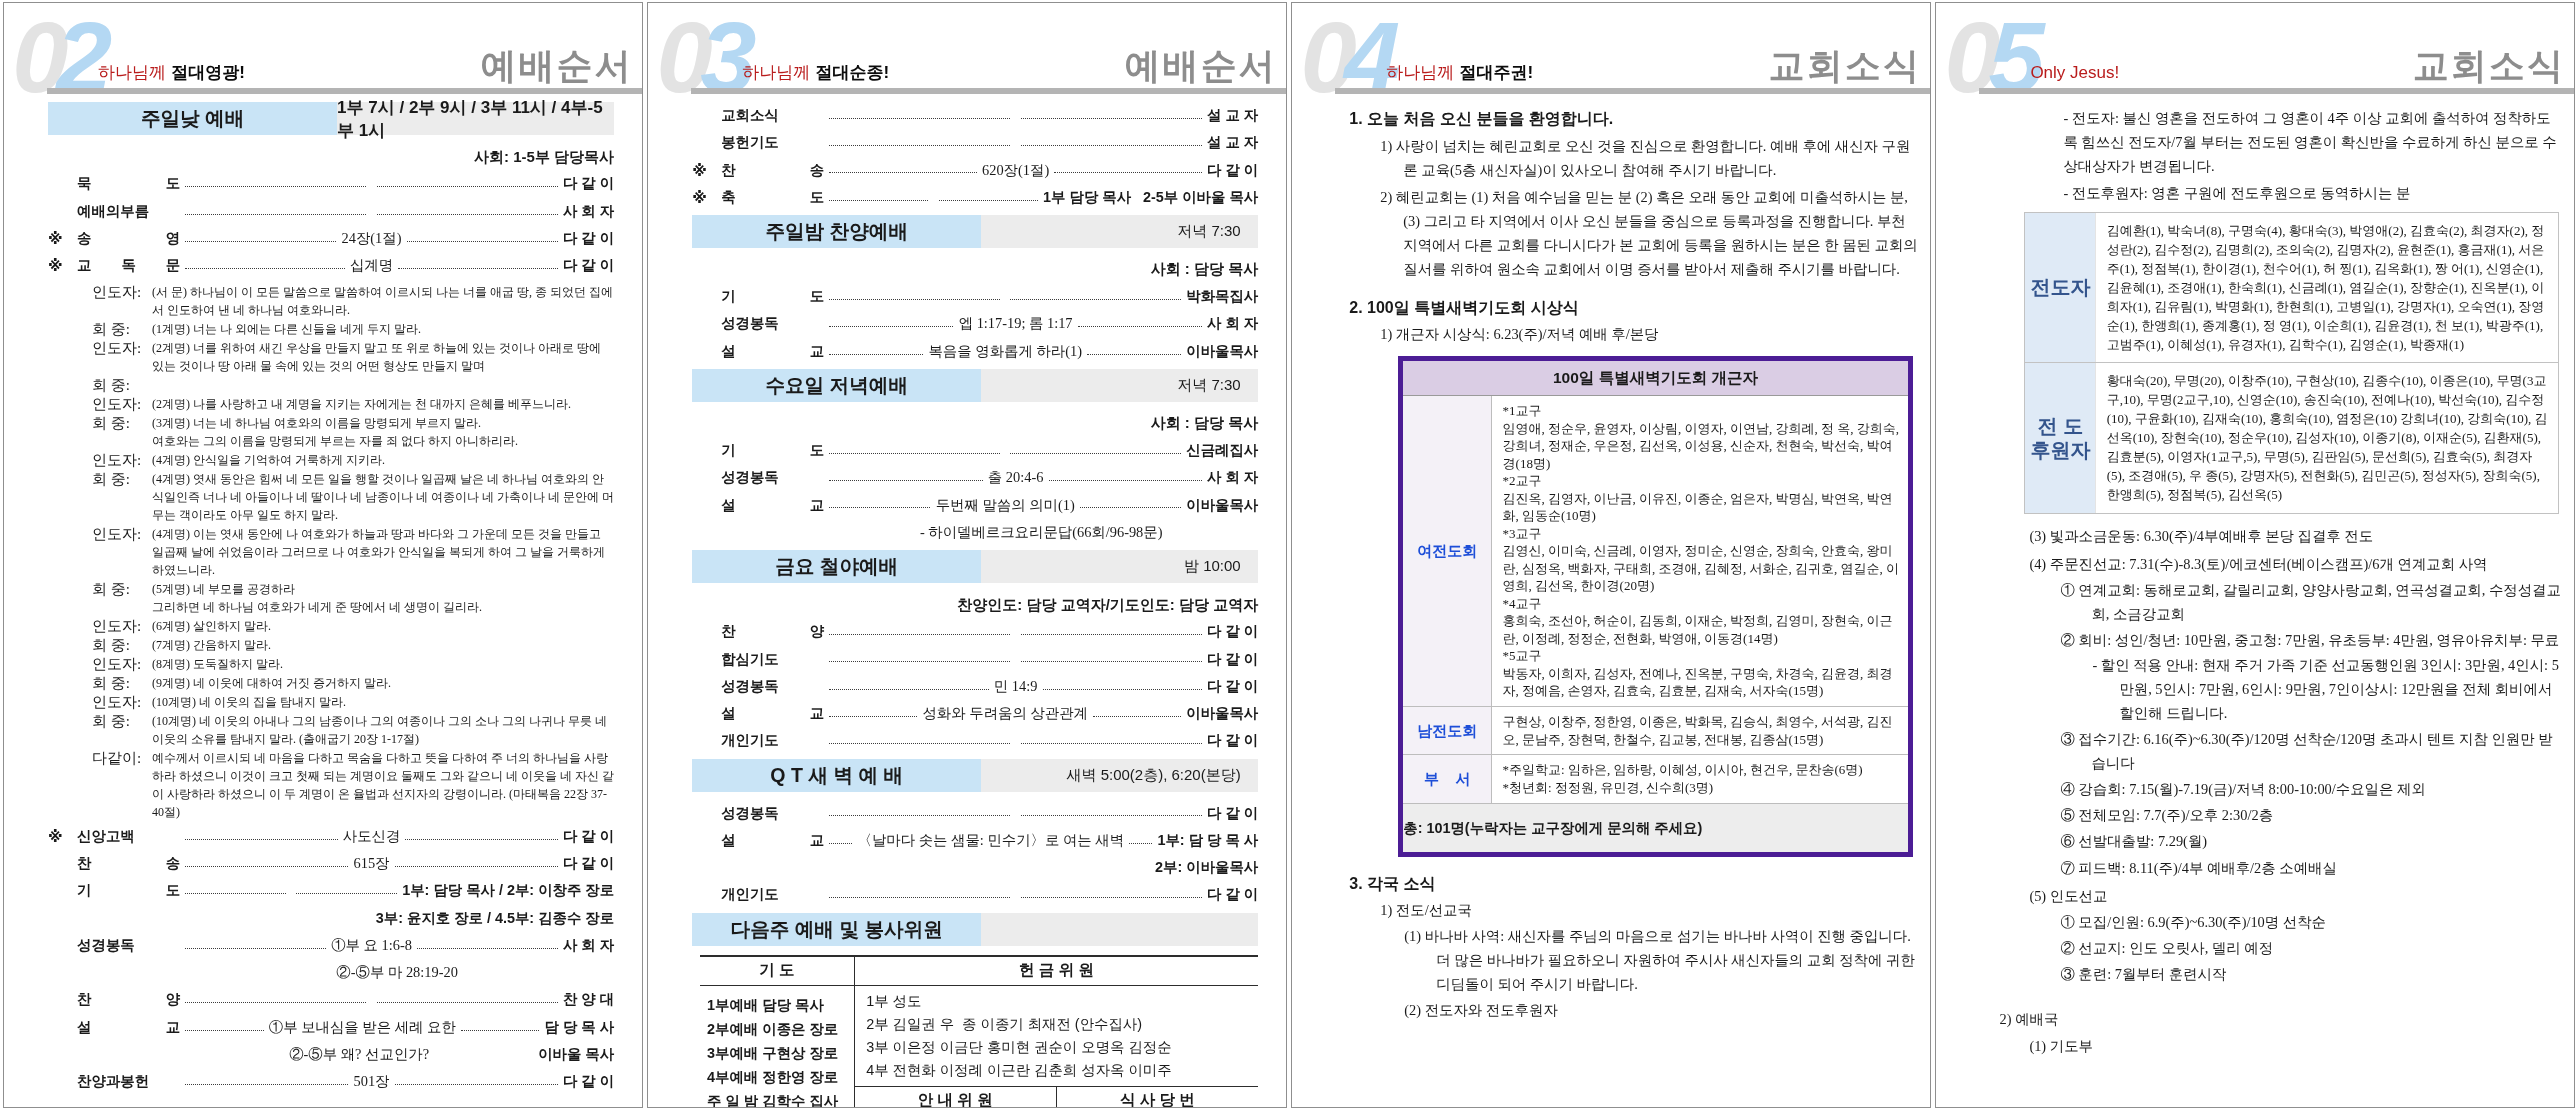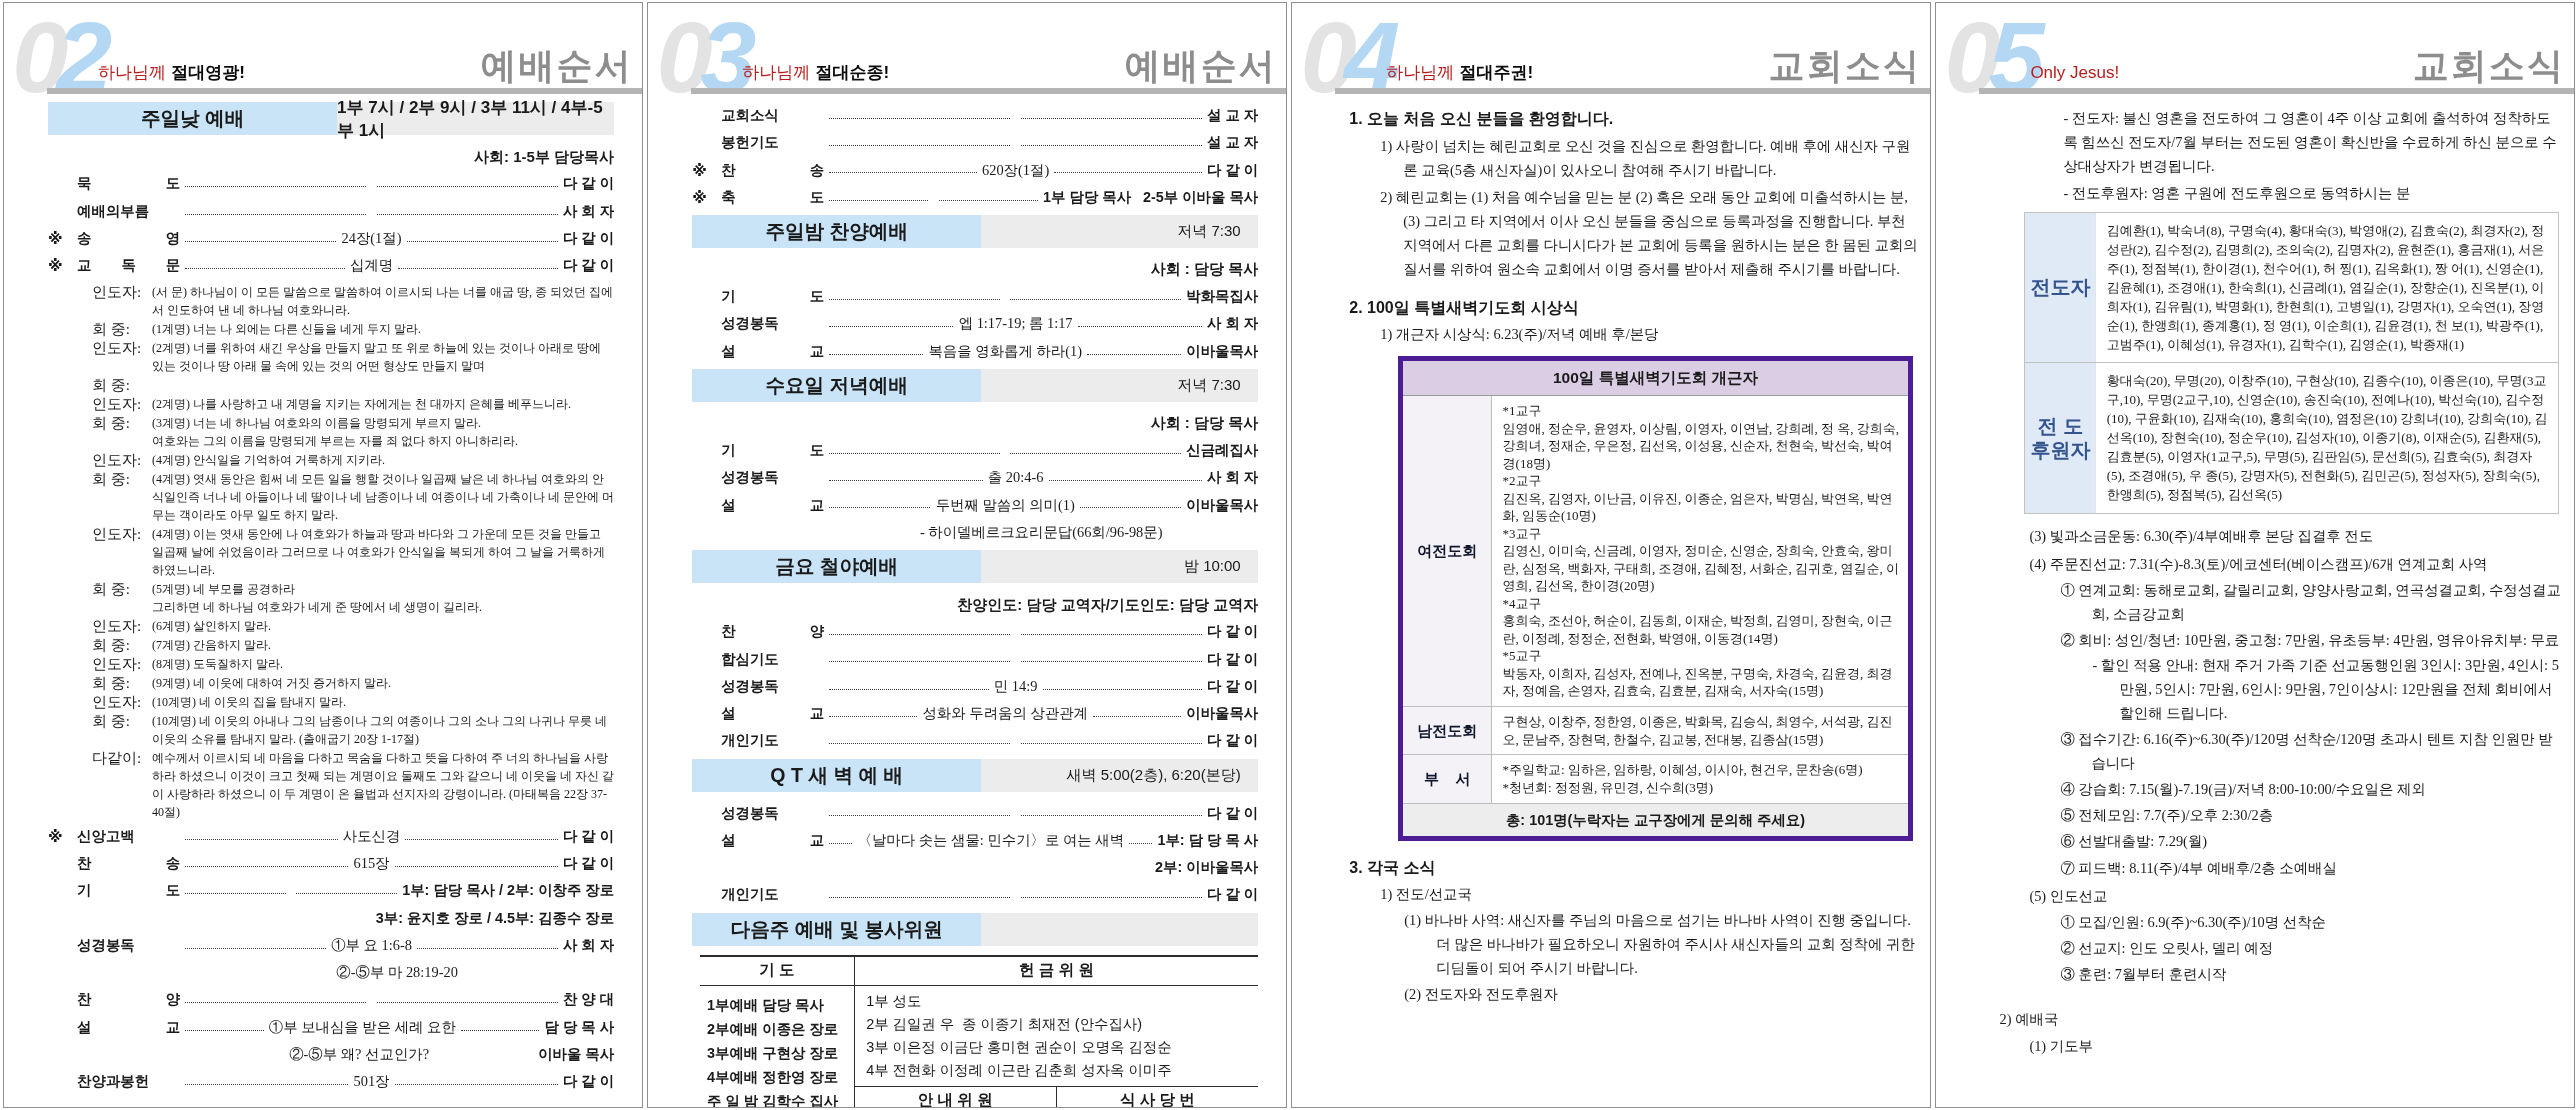--- a/index.html
+++ b/index.html
@@ -77,23 +77,23 @@
   .p5-intro{padding-left:70px;margin-top:2.1px;}
   .lv-a{padding-left:36px;text-indent:-36px;margin-top:4.1px;margin-left:36px;}
   .lv-b{padding-left:98px;text-indent:-31px;margin-top:2.1px;}
   .lv-c{padding-left:126px;text-indent:-27px;margin-top:1px;}
   .lv-top{padding-left:6.2px;margin-top:20.6px;}
   .lv-a2{padding-left:36px;margin-top:3.1px;}
   
   .att{margin:9.3px 5.2px 4.1px 49px;border:5px solid #4c1d95;font-family:var(--serif);}
   .att-title{background:#dacde4;border-bottom:1px solid #9a9a9a;text-align:center;font-family:var(--sans);font-weight:700;font-size:15.5px;padding:5.2px 0;}
   .att-row{display:grid;grid-template-columns:89px 1fr;border-bottom:1px solid #bdbdbd;}
-  .att-label{background:#f4f1f7;color:#0f172a;font-family:var(--sans);font-weight:700;font-size:15px;display:flex;align-items:center;justify-content:center;border-right:1px solid #bdbdbd;white-space:pre-wrap;}
+  .att-label{background:#f4f1f7;color:#1d4ed8;font-family:var(--sans);font-weight:700;font-size:15px;display:flex;align-items:center;justify-content:center;border-right:1px solid #bdbdbd;white-space:pre-wrap;}
   .att-text{padding:6.2px 8.2px 6.2px 10.3px;font-size:13px;line-height:17.5px;white-space:pre-line;}
-  .att-total{background:#ededed;text-align:center;font-family:var(--sans);font-weight:700;font-size:14.4px;padding:4px 0;}
+  .att-total{background:#ededed;font-family:var(--sans);font-weight:700;font-size:14.4px;padding:12px 0;}
   
   .awt{margin:7.2px 3.1px 10.3px 31px;border:1px solid #c2c2c2;font-family:var(--serif);}
   .awt-row{display:grid;grid-template-columns:71px 1fr;}
   .awt-row + .awt-row{border-top:1px solid #c2c2c2;}
   .awt-label{background:#dfeaf6;color:#33548c;font-family:var(--sans);font-weight:700;font-size:20px;display:flex;align-items:center;justify-content:center;white-space:pre-line;text-align:center;border-right:1px solid #e4e4e4;}
   .awt-text{padding:8.2px 7.2px 8.2px 10.3px;font-size:13px;line-height:19px;white-space:pre-line;}
 </style>
 </head>
 <body>
 

